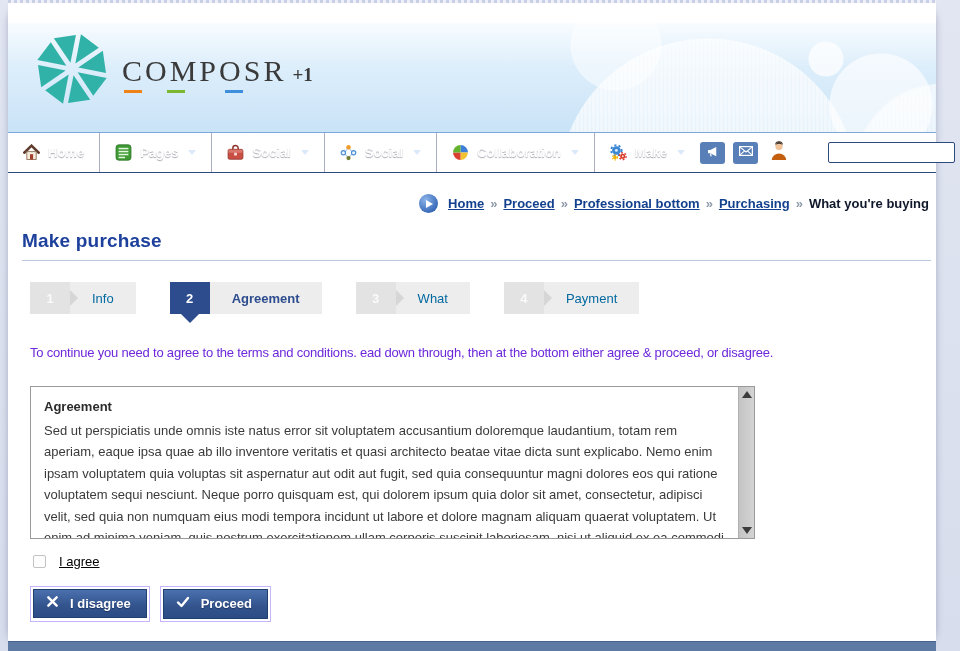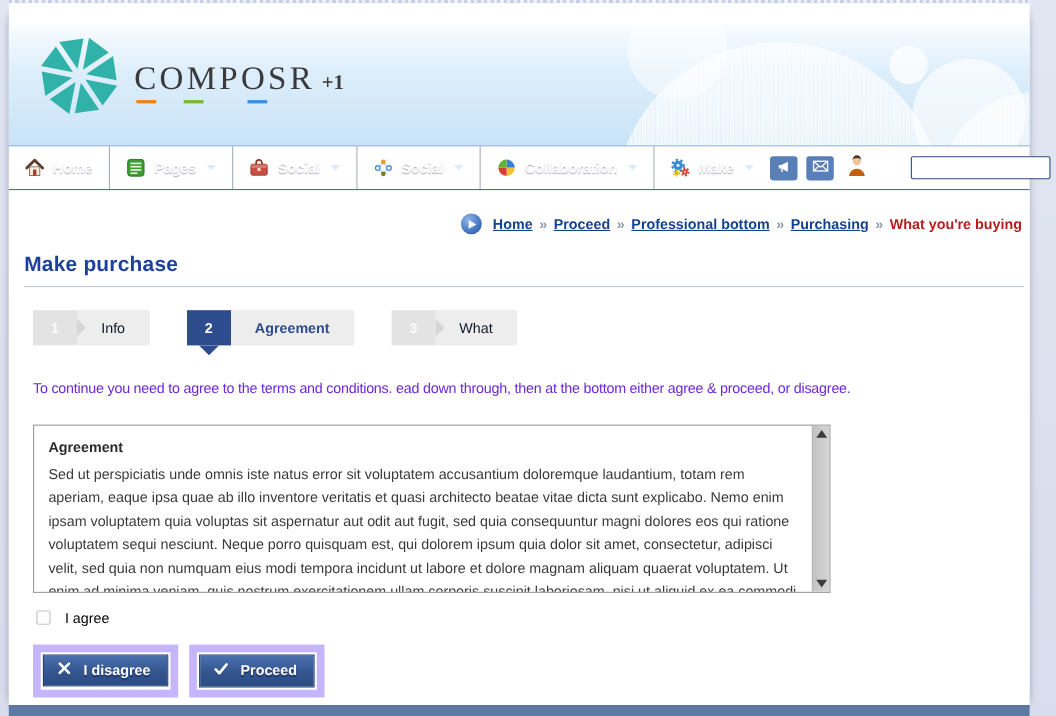--- a/index.html
+++ b/index.html
@@ -79,37 +79,37 @@
   .crumbs {
     display:flex; justify-content:flex-end; align-items:center; gap:6px;
     padding-top:21px; font-size:13px; font-weight:bold; padding-right:2px;
   }
   .crumb-play { width:19px; height:19px; border-radius:50%; margin-right:4px;
     background:radial-gradient(circle at 35% 30%, #8cb4e8, #3a6cba 70%, #2a529a); 
     display:flex; align-items:center; justify-content:center; }
   .crumb-play span { width:0; height:0; border-left:7px solid #fff; border-top:4.5px solid transparent; border-bottom:4.5px solid transparent; margin-left:2px; }
   .crumb-link { color:#14418e; text-decoration:underline; cursor:pointer; }
   .crumb-sep { color:#8f9aa8; }
-  .crumb-current { color:#b91c1c; }
+  .crumb-current { color:#0f172a; }
 
   h1.page-title { margin-top:17px; font-size:19px; font-weight:bold; color:#1c409c; letter-spacing:.2px; }
   .rule { margin-top:8px; border:0; border-top:1px solid #bcc8de; }
 
   .steps { display:flex; gap:34px; margin-top:21px; margin-left:8px; }
   .step { display:flex; height:32px; font-size:13px; }
   .step-num {
     width:40px; display:flex; align-items:center; justify-content:center;
     background:#e3e3e3; color:#fafafa; font-weight:bold; position:relative;
   }
   .step-num::after {
     content:""; position:absolute; right:-8px; top:50%; transform:translateY(-50%); z-index:1;
     border-left:8px solid #d6d6d6; border-top:8px solid transparent; border-bottom:8px solid transparent;
   }
   .step-label {
-    display:flex; align-items:center; padding:0 22px; background:#ededed; color:#0f172a;
+    display:flex; align-items:center; padding:0 22px; background:#ededed; color:#0369a1;
   }
   .step.active .step-num { background:#2d4c8d; color:#fff; }
   .step.active .step-num::after { display:none; }
   .step.active .step-num::before {
     content:""; position:absolute; left:50%; bottom:-9px; transform:translateX(-50%);
     border-top:9px solid #2d4c8d; border-left:9px solid transparent; border-right:9px solid transparent;
   }
   .step.active .step-label { color:#2d4c8d; font-weight:bold; }
 
   .instruction { margin-top:31px; margin-left:8px; font-size:13px; color:#6d28d9;
@@ -125,24 +125,24 @@
     position:absolute; top:0; right:0; bottom:0; width:16px;
     background:linear-gradient(90deg,#c4c4c4,#d4d4d4); border-left:1px solid #b0b0b0;
     display:flex; flex-direction:column; justify-content:space-between; align-items:center; padding:4px 0;
     cursor:pointer;
   }
   .sb-up { width:0;height:0;border-bottom:7px solid #3c3c3c;border-left:5px solid transparent;border-right:5px solid transparent; }
   .sb-down { width:0;height:0;border-top:7px solid #3c3c3c;border-left:5px solid transparent;border-right:5px solid transparent; }
 
   .consent { margin-top:15px; margin-left:11px; display:flex; align-items:center; gap:13px; font-size:13px; }
   .checkbox { width:13px; height:13px; border:1px solid #c3c3c3; border-radius:2px; background:#fdfdfd; cursor:pointer; }
-  .consent label { color:#000; cursor:pointer; }
+  .consent label { color:#000; cursor:pointer;text-decoration:underline; }
 
   .actions { margin-top:17px; margin-left:8px; display:flex; gap:10px; }
-  .btn-outer { border:7px solid #c4b5fd; background:#fff; padding:2px; display:inline-block; cursor:pointer; }
+  .btn-outer { border:1px solid #c4b5fd; background:#fff; padding:2px; display:inline-block; cursor:pointer; }
   .btn {
     display:flex; align-items:center; gap:11px; padding:5px 15px 6px 12px;
     background:linear-gradient(180deg,#4a70ae,#32538c 60%,#2c4c85); border:1px solid #21406f;
     color:#fff; font-size:13px; font-weight:bold; text-shadow:0 1px 1px rgba(0,0,40,.4);
   }
   .btn svg { flex:none; }
 
   footer.bar { height:10px; background:#5d7aa4; border-top:1px solid #49648c; }
 </style>
 </head>
@@ -314,20 +314,24 @@
         <div class="step-label">Info</div>
       </div>
       <div class="step active">
         <div class="step-num">2</div>
         <div class="step-label">Agreement</div>
       </div>
       <div class="step">
         <div class="step-num">3</div>
         <div class="step-label">What</div>
       </div>
+      <div class="step">
+        <div class="step-num">4</div>
+        <div class="step-label">Payment</div>
+      </div>
     </div>
 
     <p class="instruction">To continue you need to agree to the terms and conditions. ead down through, then at the bottom either agree &amp; proceed, or disagree.</p>
 
     <div class="agreement">
       <div class="agreement-inner">
         <h3>Agreement</h3>
         <div>Sed ut perspiciatis unde omnis iste natus error sit voluptatem accusantium doloremque laudantium, totam rem aperiam, eaque ipsa quae ab illo inventore veritatis et quasi architecto beatae vitae dicta sunt explicabo. Nemo enim ipsam voluptatem quia voluptas sit aspernatur aut odit aut fugit, sed quia consequuntur magni dolores eos qui ratione voluptatem sequi nesciunt. Neque porro quisquam est, qui dolorem ipsum quia dolor sit amet, consectetur, adipisci velit, sed quia non numquam eius modi tempora incidunt ut labore et dolore magnam aliquam quaerat voluptatem. Ut enim ad minima veniam, quis nostrum exercitationem ullam corporis suscipit laboriosam, nisi ut aliquid ex ea commodi consequatur?</div>
       </div>
       <div class="fake-scrollbar">

